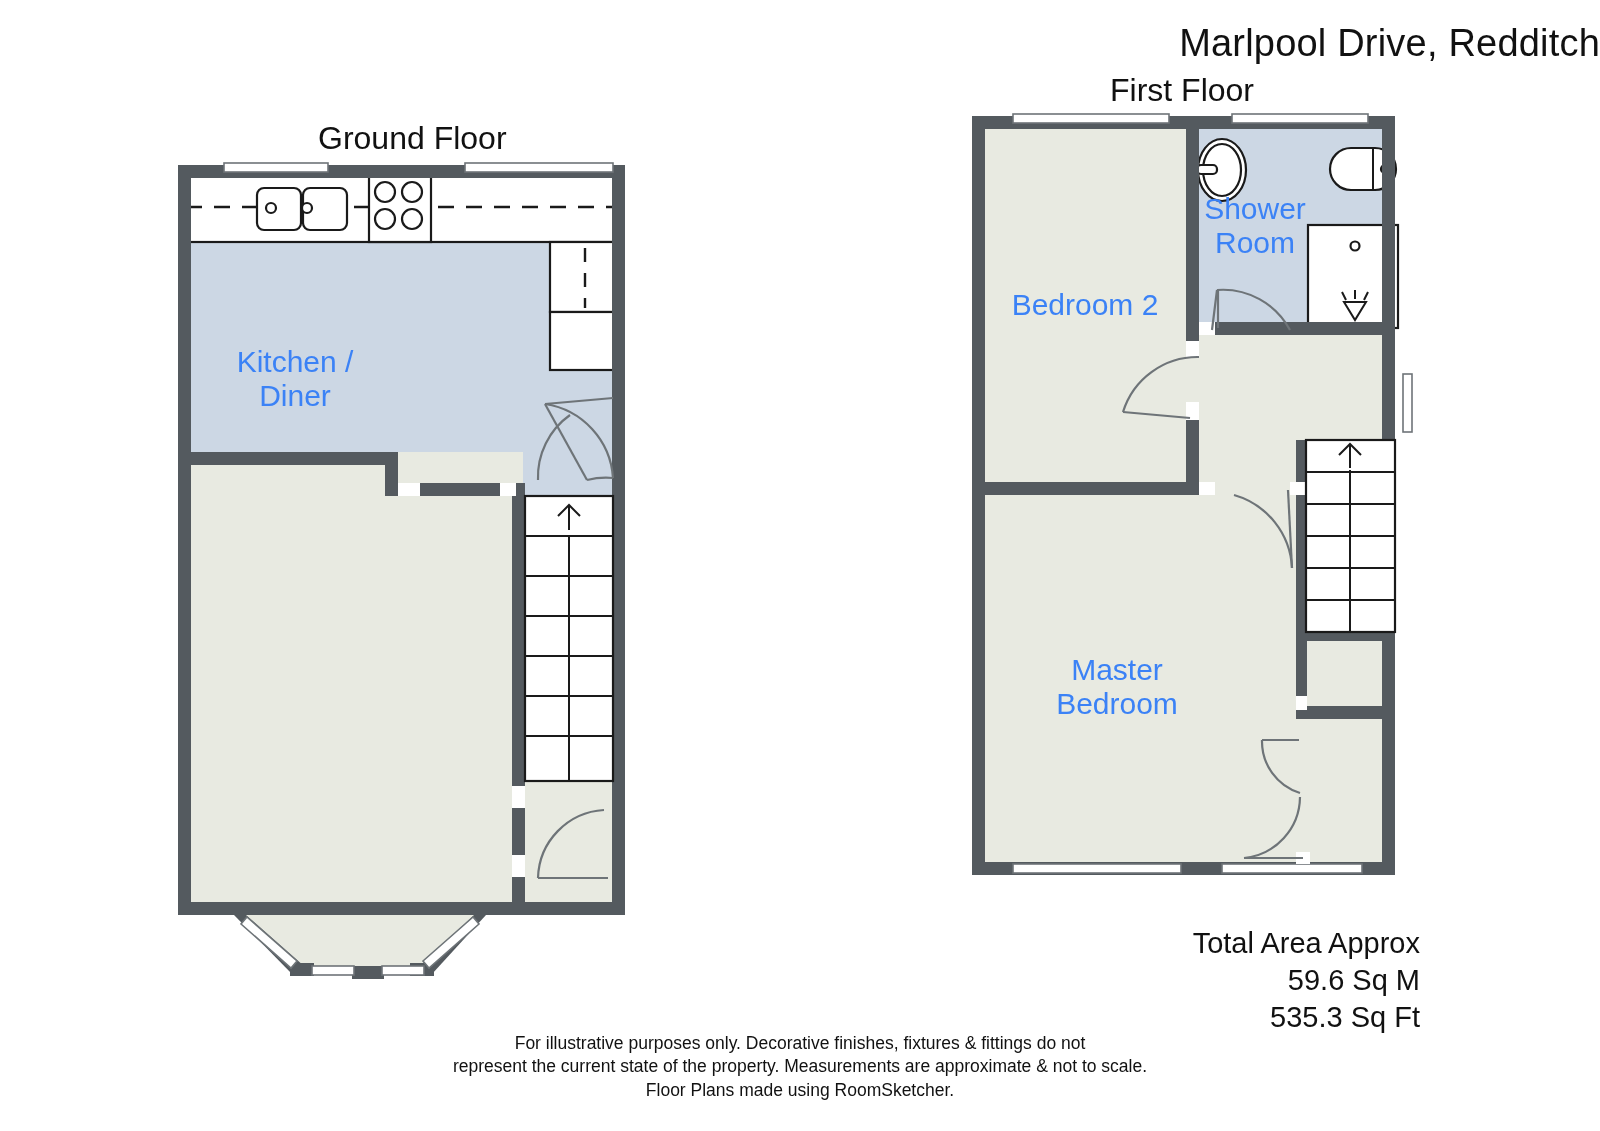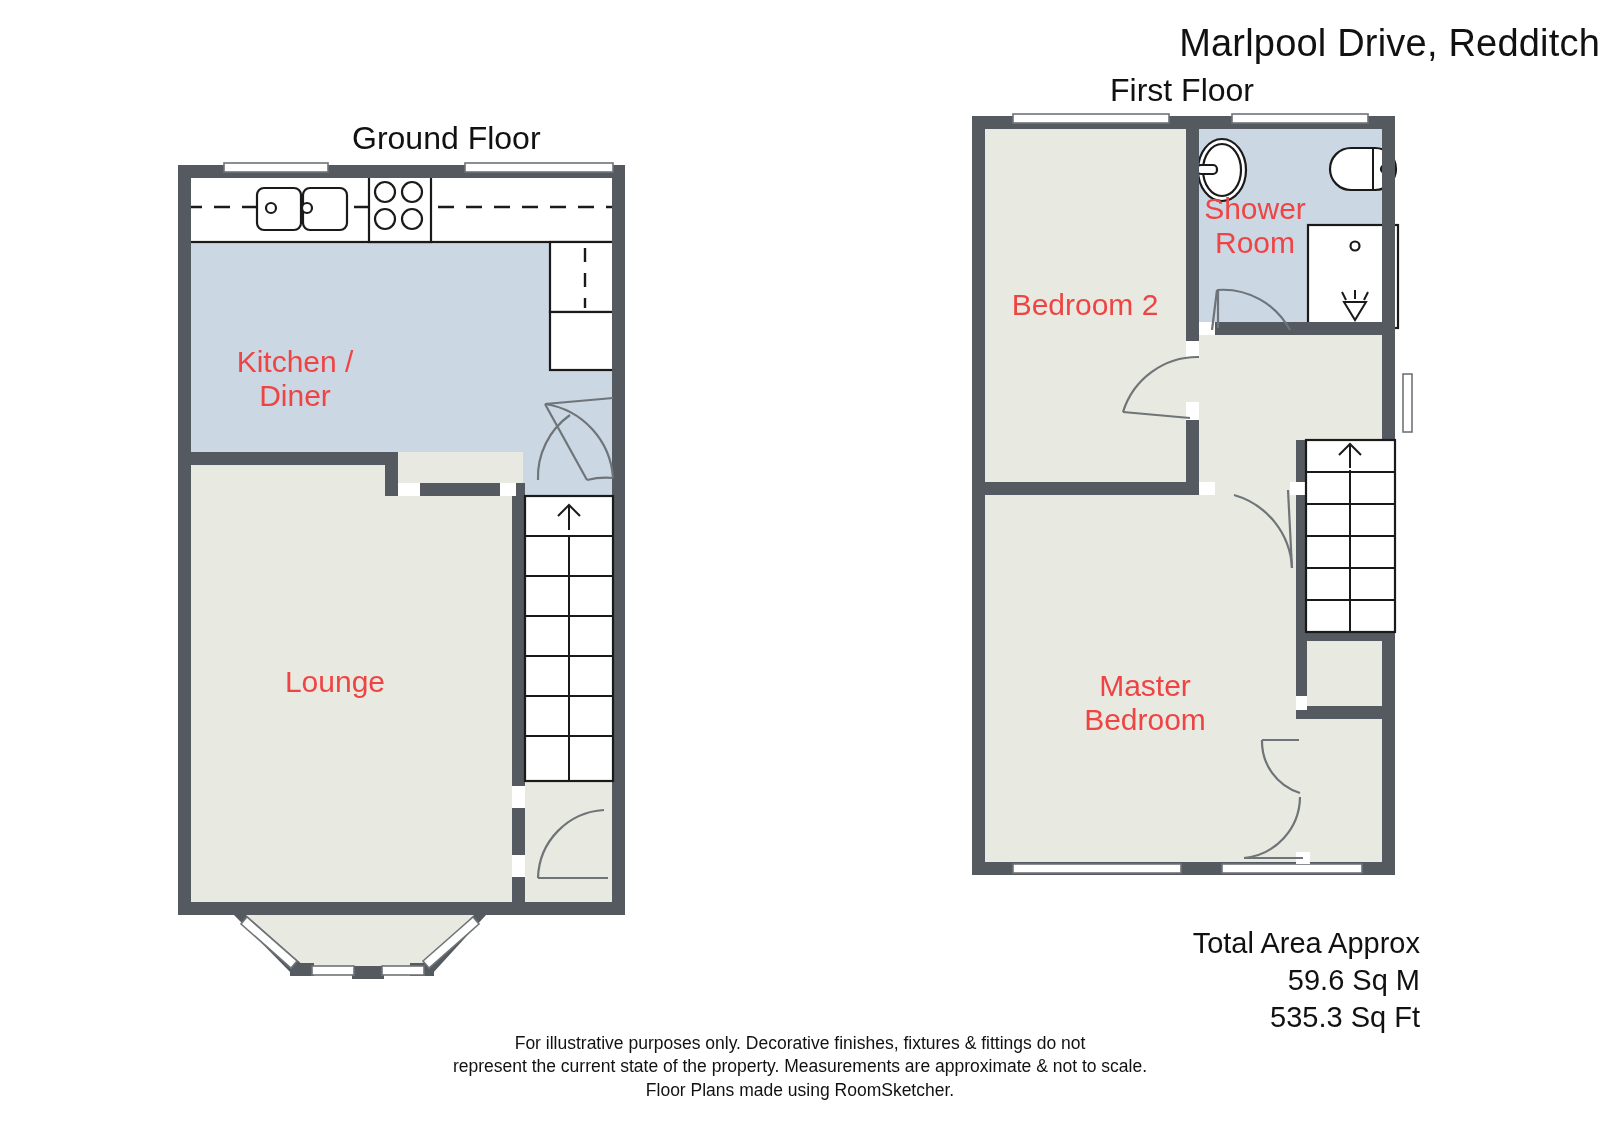--- a/index.html
+++ b/index.html
@@ -31,46 +31,46 @@
     color: #111;
   }
   .floor-heading {
     position: absolute;
     font-size: 32px;
     font-weight: 400;
     color: #111;
     white-space: nowrap;
     text-align: right;
   }
-  #gf-heading { left: 318px; top: 120px; margin-left: 34px; }
+  #gf-heading { left: 318px; top: 120px; }
   #ff-heading { left: 1110px; top: 72px; }
 
   .plan-svg {
     position: absolute;
     left: 0;
     top: 0;
     width: 1600px;
     height: 1131px;
     pointer-events: none;
   }
 
   .room-label {
     position: absolute;
     text-align: center;
     font-size: 30px;
     line-height: 1.12;
-    color: #ef4444;
+    color: #3b82f6;
     white-space: pre-line;
     pointer-events: none;
   }
   #label-kitchen { left: 150px; top: 345px; width: 290px; }
   #label-lounge  { left: 190px; top: 665px; width: 290px; }
   #label-bed2    { left: 940px; top: 288px; width: 290px; }
   #label-shower  { left: 1150px; top: 192px; width: 210px; font-size: 30px; }
-  #label-master  { left: 1000px; top: 653px; width: 290px; margin-top: 16px; }
+  #label-master  { left: 972px; top: 653px; width: 290px; }
 
   .area-block {
     position: absolute;
     left: 1080px;
     top: 925px;
     width: 340px;
     text-align: right;
     font-size: 29px;
     line-height: 1.28;
     color: #111;
@@ -315,21 +315,20 @@
         <line class="thin" x1="1306" y1="568" x2="1395" y2="568"></line>
         <line class="thin" x1="1306" y1="600" x2="1395" y2="600"></line>
         <line class="thin" x1="1350" y1="470" x2="1350" y2="632"></line>
         <path class="thin" d="M 1350 468 L 1350 444 M 1339 455 L 1350 444 L 1361 455"></path>
       </g>
     </g>
   </svg>
 
   <div class="room-label" id="label-kitchen">Kitchen /
 Diner</div>
-  <div class="room-label" id="label-lounge">Lounge</div>
   <div class="room-label" id="label-bed2">Bedroom 2</div>
   <div class="room-label" id="label-shower">Shower
 Room</div>
   <div class="room-label" id="label-master">Master
 Bedroom</div>
 
   <div class="area-block">
     <div>Total Area Approx</div>
     <div>59.6 Sq M</div>
     <div>535.3 Sq Ft</div>

